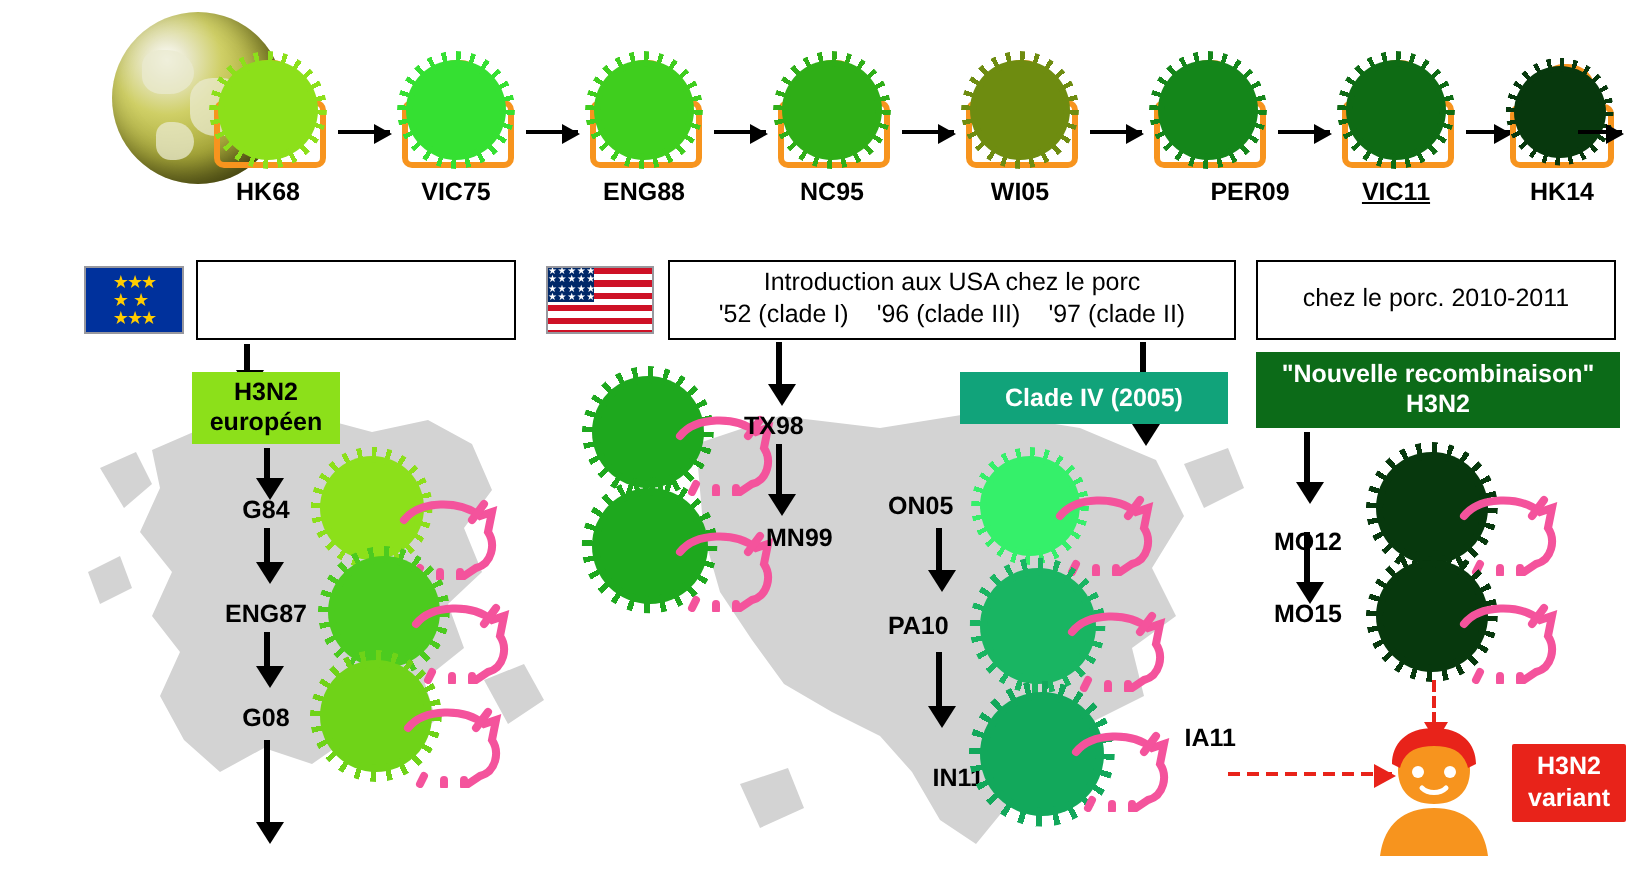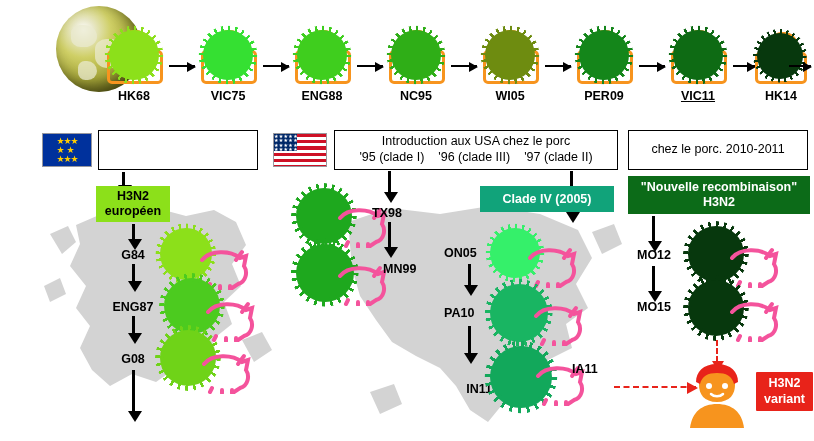--- a/index.html
+++ b/index.html
@@ -150,21 +150,21 @@
     <div class="bagbox" style="left:483px;top:50px;width:56px;height:34px;"></div>
     <div class="virus" style="left:485px;top:30px;width:50px;height:50px;background:#6E8C10;color:#6E8C10;"></div>
     <div class="tl-label" style="left:475px;top:89px;">WI05</div>
   </div>
   <div class="arrow-r" style="left:545px;top:65px;width:26px;"></div>
 
   <div class="abs">
     <div class="baghandle" style="left:590px;top:30px;"></div>
     <div class="bagbox" style="left:577px;top:50px;width:56px;height:34px;"></div>
     <div class="virus" style="left:579px;top:30px;width:50px;height:50px;background:#14861A;color:#14861A;"></div>
-    <div class="tl-label" style="left:569px;top:89px;">PER09</div>
+    <div class="tl-label" style="left:590px;top:89px;">PER09</div>
   </div>
   <div class="arrow-r" style="left:639px;top:65px;width:26px;"></div>
 
   <div class="abs">
     <div class="baghandle" style="left:684px;top:30px;"></div>
     <div class="bagbox" style="left:671px;top:50px;width:56px;height:34px;"></div>
     <div class="virus" style="left:673px;top:30px;width:50px;height:50px;background:#0E6B14;color:#0E6B14;"></div>
     <div class="tl-label" style="left:663px;top:89px;text-decoration:underline;">VIC11</div>
   </div>
   <div class="arrow-r" style="left:733px;top:65px;width:22px;"></div>
@@ -238,21 +238,21 @@
 </svg>
 <div class="arrow-d" style="left:132px;top:370px;height:42px;"></div>
 
 <div class="flag-us" style="left:273px;top:133px;width:54px;height:34px;">
   <div class="stripes"></div>
   <div class="canton">★★★★★<br>★★★★★<br>★★★★★<br>★★★★★</div>
 </div>
 <div class="textbox" style="left:334px;top:130px;width:284px;height:40px;">
   <span>Introduction aux USA chez le porc</span>
   <span style="display:flex;gap:14px;">
-    <span>'95 (clade I)</span>
+    <span>'52 (clade I)</span>
     <span>'96 (clade III)</span>
     <span>'97 (clade II)</span>
   </span>
 </div>
 <div class="arrow-d" style="left:388px;top:171px;height:22px;"></div>
 <div class="arrow-d" style="left:570px;top:171px;height:42px;"></div>
 
 <div class="greenbox" style="left:480px;top:186px;width:134px;height:26px;background:#11A37A;color:#fff;">
   <span>Clade IV (2005)</span>
 </div>
@@ -297,34 +297,34 @@
 <div class="arrow-d" style="left:468px;top:326px;height:28px;"></div>
 
 <div class="nodelabel" style="left:444px;top:382px;width:48px;text-align:right;">IN11</div>
 <div class="virus abs" style="left:490px;top:346px;width:62px;height:62px;background:#12A85B;color:#12A85B;"></div>
 <svg class="pig" style="left:532px;top:360px;width:56px;height:46px;" viewBox="0 0 56 46">
   <g fill="none" stroke="#F4539C" stroke-width="4" stroke-linecap="round">
     <path d="M6,16 C14,6 34,6 44,14 L50,12 L48,22 C52,28 50,38 42,40 L36,44 M14,40 L12,44 M24,42 L24,45 M34,42 L34,45"></path>
     <path d="M40,16 L46,8"></path>
   </g>
 </svg>
-<div class="nodelabel" style="left:572px;top:362px;width:46px;text-align:left;">IA11</div>
+<div class="nodelabel" style="left:572px;top:362px;width:46px;text-align:right;">IA11</div>
 
 <div class="arrow-r-red" style="left:614px;top:386px;width:82px;"></div>
 
 <div class="textbox" style="left:628px;top:130px;width:180px;height:40px;">
   <span>chez le porc. 2010-2011</span>
 </div>
 <div class="greenbox" style="left:628px;top:176px;width:182px;height:38px;background:#0C6B18;color:#fff;flex-direction:column;">
   <span>"Nouvelle recombinaison"</span>
   <span>H3N2</span>
 </div>
 <div class="arrow-d" style="left:652px;top:216px;height:26px;"></div>
 
-<div class="nodelabel" style="left:628px;top:248px;width:52px;">MO12</div>
+<div class="nodelabel" style="left:628px;top:264px;width:52px;">MO12</div>
 <div class="virus abs" style="left:688px;top:226px;width:56px;height:56px;background:#07380D;color:#07380D;"></div>
 <svg class="pig" style="left:726px;top:242px;width:56px;height:46px;" viewBox="0 0 56 46">
   <g fill="none" stroke="#F4539C" stroke-width="4" stroke-linecap="round">
     <path d="M6,16 C14,6 34,6 44,14 L50,12 L48,22 C52,28 50,38 42,40 L36,44 M14,40 L12,44 M24,42 L24,45 M34,42 L34,45"></path>
     <path d="M40,16 L46,8"></path>
   </g>
 </svg>
 <div class="arrow-d" style="left:652px;top:266px;height:26px;"></div>
 
 <div class="nodelabel" style="left:628px;top:300px;width:52px;">MO15</div>

